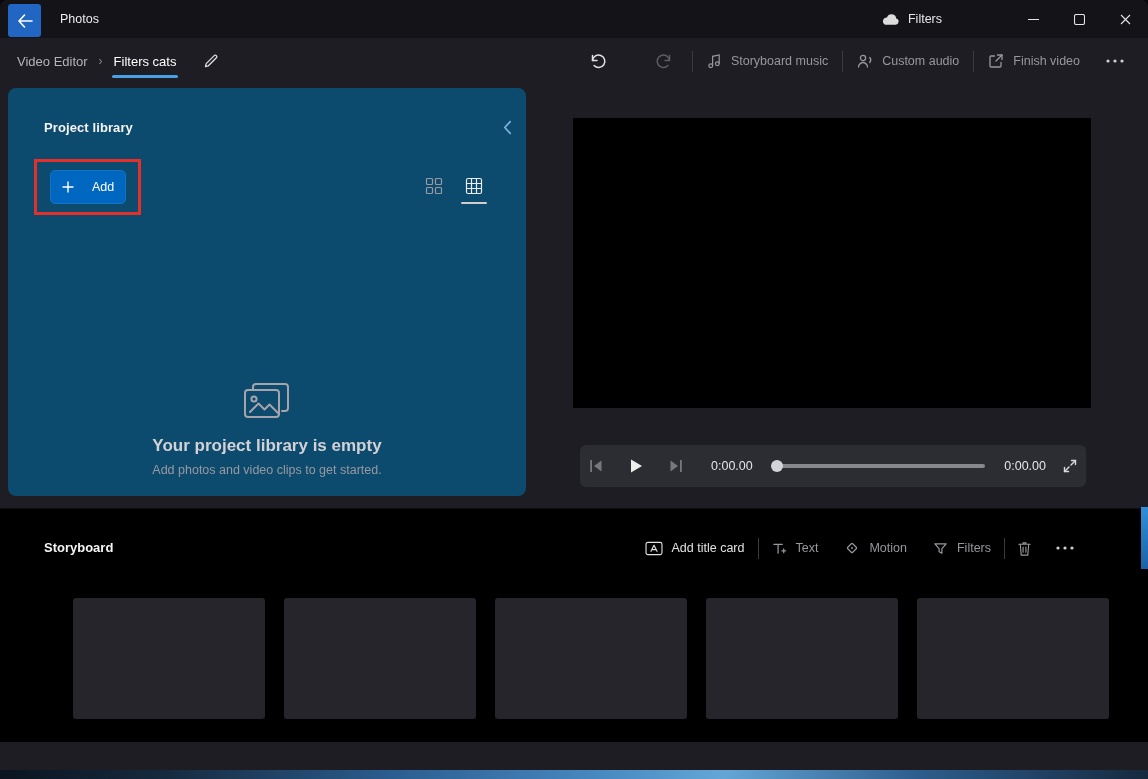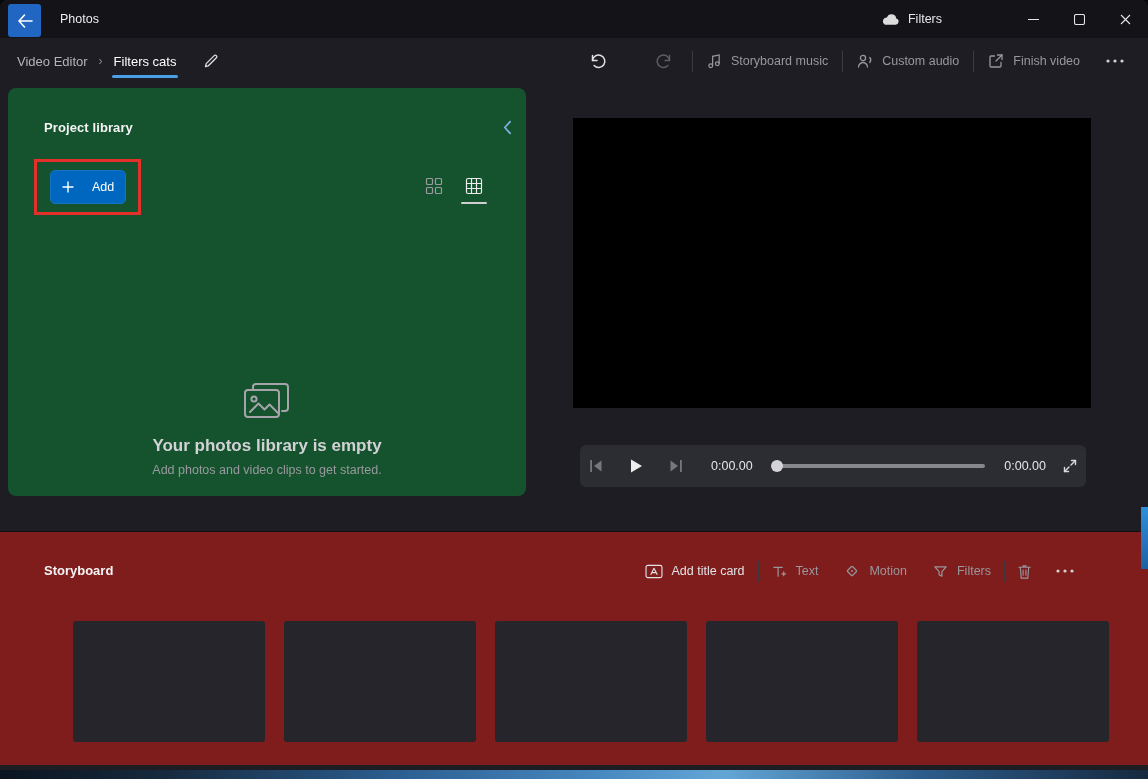--- a/index.html
+++ b/index.html
@@ -28,21 +28,21 @@
   .history{position:absolute;left:588px;top:0;height:46px;display:flex;align-items:center;gap:46px}
   .hist-btn{display:flex;cursor:pointer}
   .undo{color:#e2e2e2}
   .redo{color:#5c5c62}
   .top-actions{position:absolute;right:12px;top:0;height:46px;display:flex;align-items:center;color:#97979c;font-size:12.5px}
   .action{display:flex;align-items:center;gap:9px;padding:0 14px;white-space:nowrap;cursor:pointer}
   .vdiv{width:1px;height:21px;background:#3a3a40}
   .more-btn{padding:0 12px;color:#d2d2d4;display:flex;cursor:pointer}
 
   
-  .library{position:absolute;left:8px;top:88px;width:518px;height:408px;background:#14532d;border-radius:8px}
+  .library{position:absolute;left:8px;top:88px;width:518px;height:408px;background:#0c4a6e;border-radius:8px}
   .lib-title{position:absolute;left:36px;top:32px;font-size:13px;font-weight:700;color:#f4f4f4;letter-spacing:.1px}
   .collapse-btn{position:absolute;right:12px;top:30px;color:#7fb2e5;display:flex;padding:2px;cursor:pointer}
   .add-btn{position:absolute;left:42px;top:82px;width:76px;height:34px;background:#0067c0;border:1px solid #1573c4;border-radius:5px;display:flex;align-items:center;justify-content:center;gap:18px;color:#fff;font-size:12.5px;cursor:pointer}
   .annotation{position:absolute;left:26px;top:71px;width:107px;height:56px;border:3px solid #e3302a;pointer-events:none}
   .view-toggles{position:absolute;right:43px;top:89px;display:flex;gap:22px;align-items:center}
   .toggle{display:flex;cursor:pointer}
   .toggle-grid2{color:#9a9aa0}
   .toggle-grid3{color:#ececee;position:relative}
   .toggle-grid3::after{content:"";position:absolute;left:-4px;right:-4px;bottom:-9px;height:2.5px;border-radius:2px;background:#cfcfd2}
   .empty{position:absolute;left:0;right:0;top:292px;display:flex;flex-direction:column;align-items:center;text-align:center}
@@ -57,21 +57,21 @@
   .pb-prev{color:#77777d;margin-right:26px}
   .pb-play{color:#ededed;margin-right:26px}
   .pb-next{color:#77777d;margin-right:28px}
   .pb-time{font-size:12.5px;color:#e6e6e8;white-space:nowrap}
   .pb-slider{flex:1;position:relative;height:14px;margin:0 19px;display:flex;align-items:center;cursor:pointer}
   .pb-track{width:100%;height:3.5px;background:#87878d;border-radius:2px}
   .pb-handle{position:absolute;left:0;top:50%;transform:translate(-1px,-50%);width:12px;height:12px;border-radius:50%;background:#d4d4d8}
   .pb-expand{margin-left:17px;color:#d8d8da;display:flex;cursor:pointer}
 
   
-  .storyboard{position:absolute;left:0;top:531px;width:100%;height:234px;background:#7f1d1d;border-top:1px solid #101014}
+  .storyboard{position:absolute;left:0;top:508px;width:100%;height:234px;background:#000000;border-top:1px solid #101014}
   .sb-title{position:absolute;left:44px;top:31px;font-size:13px;font-weight:700;color:#f4f4f4}
   .sb-actions{position:absolute;right:62px;top:22px;height:34px;display:flex;align-items:center;color:#97979c;font-size:12.5px}
   .sb-actions .action{padding:0 13px}
   .sb-add-title{color:#e2e2e4}
   .sb-icon-btn{display:flex;padding:0 12px;color:#97979c;cursor:pointer}
   .tiles{position:absolute;left:73px;top:89px;display:flex;gap:19px}
   .tile{width:192px;height:121px;background:#25252b;border-radius:3px}
 
   
   .desktop-strip{position:absolute;left:0;top:770px;width:100%;height:9px;background:linear-gradient(90deg,#0b1420 0%,#16293d 14%,#2b5d8f 34%,#4788c0 52%,#63a6d6 63%,#2d5d8c 80%,#16293f 100%)}
@@ -247,21 +247,21 @@
 
       <div class="empty">
         <span class="empty-icon" style="display:flex">
           <svg width="48" height="44" viewBox="0 0 48 44" fill="none" stroke="currentColor" stroke-width="2" stroke-linecap="round" stroke-linejoin="round">
             <rect x="2" y="10" width="34" height="27" rx="3"></rect>
             <path d="M10 10V7a3 3 0 0 1 3-3h29a3 3 0 0 1 3 3v21a3 3 0 0 1-3 3h-3"></path>
             <circle cx="11" cy="19" r="2.6"></circle>
             <path d="M7 32l8.5-8.5 6 6 5-5 9.5 9.5"></path>
           </svg>
         </span>
-        <div class="empty-title">Your photos library is empty</div>
+        <div class="empty-title">Your project library is empty</div>
         <div class="empty-sub">Add photos and video clips to get started.</div>
       </div>
     </div>
 
     <div class="video"></div>
 
     <div class="playbar">
       <span class="pb-btn pb-prev">
         <span style="display:flex">
           <svg width="14" height="14" viewBox="0 0 14 14" fill="currentColor">

